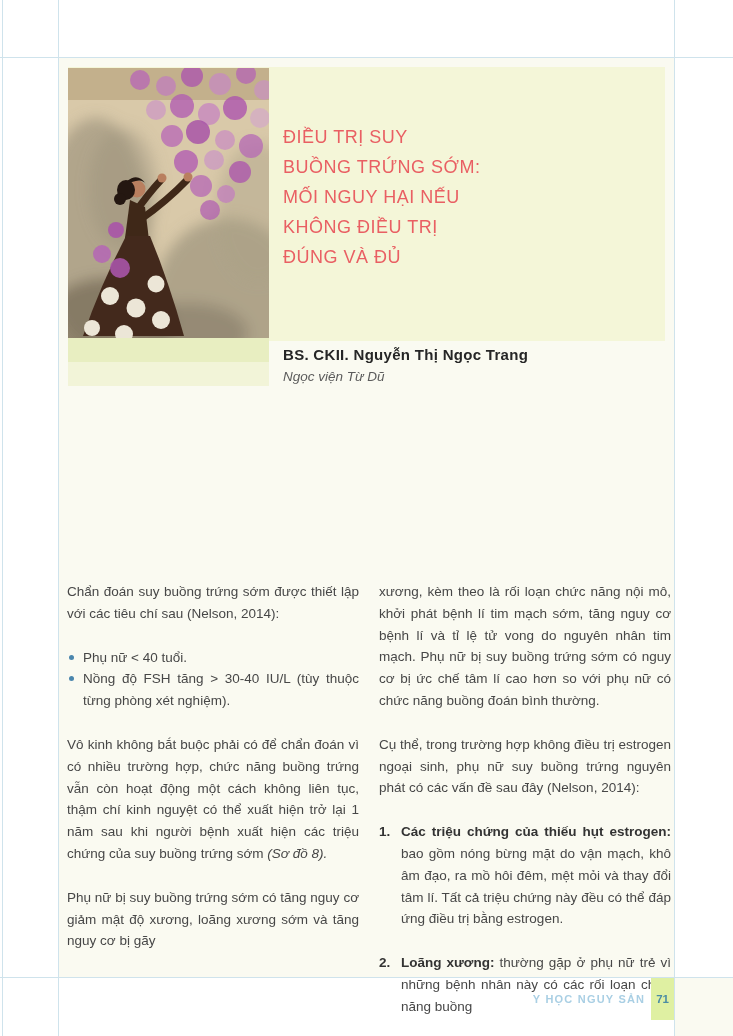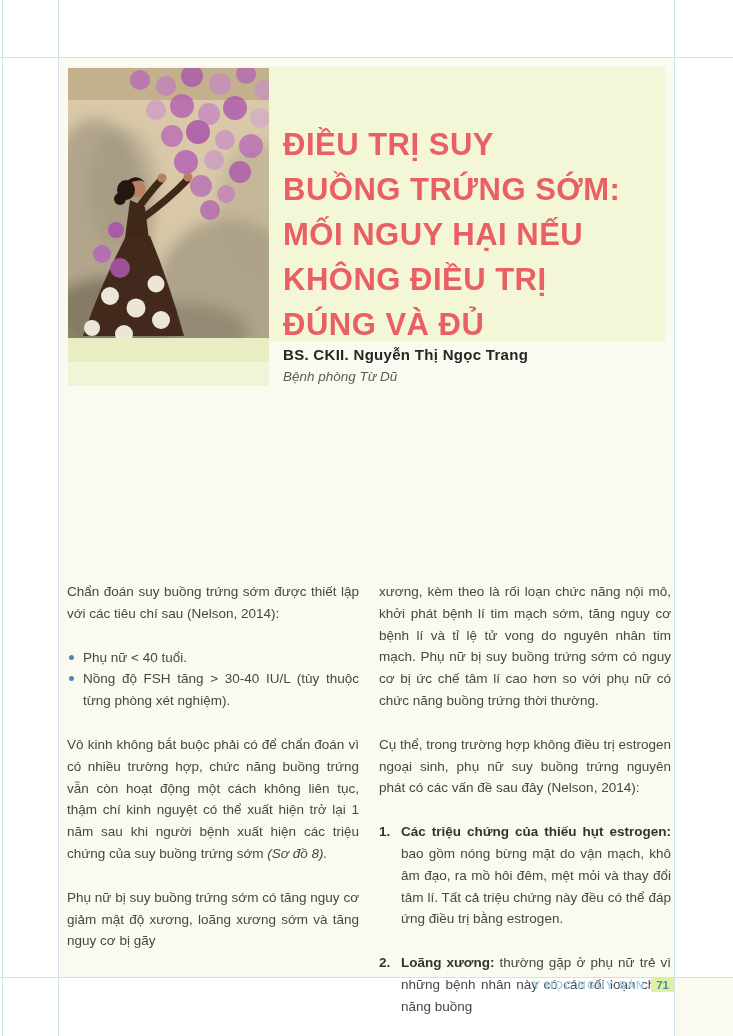--- a/index.html
+++ b/index.html
@@ -12,22 +12,22 @@
 
   .content-bg { position:absolute; left:58px; top:58px; width:616px; height:919px; background:#fafaf1; }
   .corner-bg  { position:absolute; left:675px; top:978px; width:58px; height:58px; background:#fafaf1; }
 
   .header-block { position:absolute; left:68px; top:67px; width:597px; height:274px; background:#f4f6d8; }
   .illustration { position:absolute; left:68px; top:68px; width:201px; height:270px; }
   .strip-green  { position:absolute; left:68px; top:338px; width:201px; height:24px; background:#e8eec1; }
   .strip-light  { position:absolute; left:68px; top:362px; width:201px; height:24px; background:#f2f4d8; }
 
   .title { position:absolute; left:283px; top:122px; width:380px;
-           font-size:31px; font-weight:bold; letter-spacing:0.5px;
-           color:#e95f63; line-height:45px; white-space:pre-line; }
+           font-size:18px; font-weight:normal; letter-spacing:0.5px;
+           color:#e95f63; line-height:30px; white-space:pre-line; }
   .author { position:absolute; left:283px; top:346px; font-size:15px; font-weight:bold;
             letter-spacing:0.3px; color:#262626; }
   .affiliation { position:absolute; left:283px; top:369px; font-size:13.5px;
                  font-style:italic; color:#5b5b5b; }
 
   .col { position:absolute; top:581px; width:292px; }
   .col-left  { left:67px; }
   .col-right { left:379px; }
   .col p, .col li, .col .num-item {
     font-size:13.5px; line-height:21.8px; color:#474747; text-align:justify;
@@ -38,21 +38,21 @@
   .bullets li::before { content:''; position:absolute; left:2px; top:8px;
     width:5px; height:5px; border-radius:50%; background:#4a86ad; }
   .num-item { position:relative; padding-left:22px; margin:0 0 22px 0; }
   .num-item .num { position:absolute; left:0; font-weight:bold; color:#333333; }
   .lead { font-weight:bold; color:#333333; }
   .em { font-style:italic; }
 
   .footer { position:absolute; right:59px; top:978px; display:flex; align-items:center; }
   .footer-label { font-size:11px; font-weight:bold; letter-spacing:1.2px; color:#a9cfe4; }
   .footer-badge { margin-left:6px; background:#dff0a2; color:#4b8ca3;
-                  font-size:11.5px; font-weight:bold; padding:1px 5px; }
+                  font-size:11.5px; font-weight:bold; padding:15px 5px; }
 </style>
 </head>
 <body>
 
 <div class="page">
 
   <div class="content-bg"></div>
   <div class="corner-bg"></div>
 
   <div class="vline" style="left:2px;"></div>
@@ -127,34 +127,34 @@
 
   <div class="strip-green"></div>
   <div class="strip-light"></div>
 
   <h1 class="title">ĐIỀU TRỊ SUY
 BUỒNG TRỨNG SỚM:
 MỐI NGUY HẠI NẾU
 KHÔNG ĐIỀU TRỊ
 ĐÚNG VÀ ĐỦ</h1>
   <div class="author">BS. CKII. Nguyễn Thị Ngọc Trang</div>
-  <div class="affiliation">Bệnh phòng Từ Dũ</div>
+  <div class="affiliation">Ngọc viện Từ Dũ</div>
 
   <div class="col col-left">
     <p>Chẩn đoán suy buồng trứng sớm được thiết lập với các tiêu chí sau (Nelson, 2014):</p>
     <ul class="bullets">
       <li>Phụ nữ &lt; 40 tuổi.</li>
       <li>Nồng độ FSH tăng &gt; 30-40 IU/L (tùy thuộc từng phòng xét nghiệm).</li>
     </ul>
     <p><span>Vô kinh không bắt buộc phải có để chẩn đoán vì có nhiều trường hợp, chức năng buồng trứng vẫn còn hoạt động một cách không liên tục, thậm chí kinh nguyệt có thể xuất hiện trở lại 1 năm sau khi người bệnh xuất hiện các triệu chứng của suy buồng trứng sớm </span><span class="em">(Sơ đồ 8).</span></p>
     <p>Phụ nữ bị suy buồng trứng sớm có tăng nguy cơ giảm mật độ xương, loãng xương sớm và tăng nguy cơ bị gãy</p>
   </div>
 
   <div class="col col-right">
-    <p>xương, kèm theo là rối loạn chức năng nội mô, khởi phát bệnh lí tim mạch sớm, tăng nguy cơ bệnh lí và tỉ lệ tử vong do nguyên nhân tim mạch. Phụ nữ bị suy buồng trứng sớm có nguy cơ bị ức chế tâm lí cao hơn so với phụ nữ có chức năng buồng trứng thời thường.</p>
+    <p>xương, kèm theo là rối loạn chức năng nội mô, khởi phát bệnh lí tim mạch sớm, tăng nguy cơ bệnh lí và tỉ lệ tử vong do nguyên nhân tim mạch. Phụ nữ bị suy buồng trứng sớm có nguy cơ bị ức chế tâm lí cao hơn so với phụ nữ có chức năng buồng đoán bình thường.</p>
     <p>Cụ thể, trong trường hợp không điều trị estrogen ngoại sinh, phụ nữ suy buồng trứng nguyên phát có các vấn đề sau đây (Nelson, 2014):</p>
     <div class="num-item">
       <span class="num">1.</span><span class="lead">Các triệu chứng của thiếu hụt estrogen:</span><span> bao gồm nóng bừng mặt do vận mạch, khô âm đạo, ra mồ hôi đêm, mệt mỏi và thay đổi tâm lí. Tất cả triệu chứng này đều có thể đáp ứng điều trị bằng estrogen.</span>
     </div>
     <div class="num-item">
       <span class="num">2.</span><span class="lead">Loãng xương:</span><span> thường gặp ở phụ nữ trẻ vì những bệnh nhân này có các rối loạn chức năng buồng</span>
     </div>
   </div>
 
   <div class="footer">

